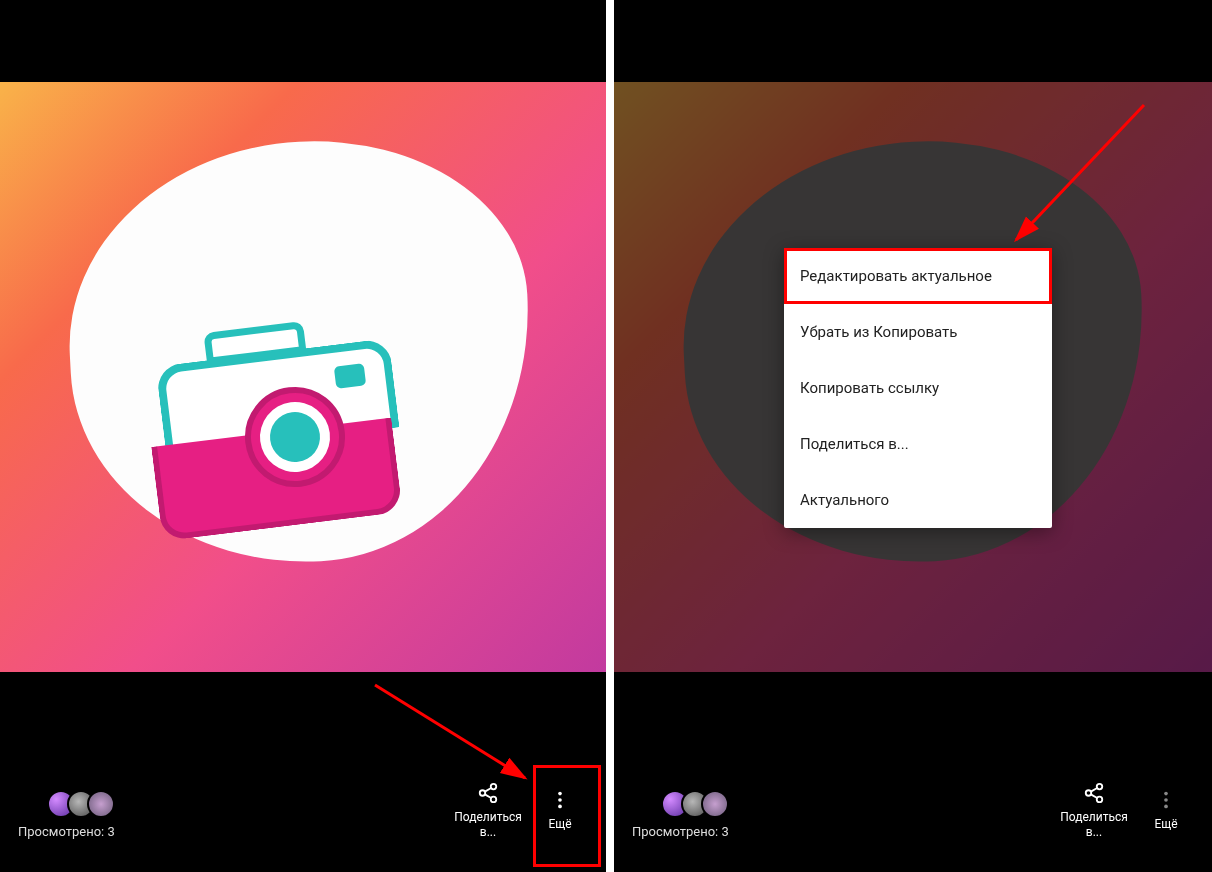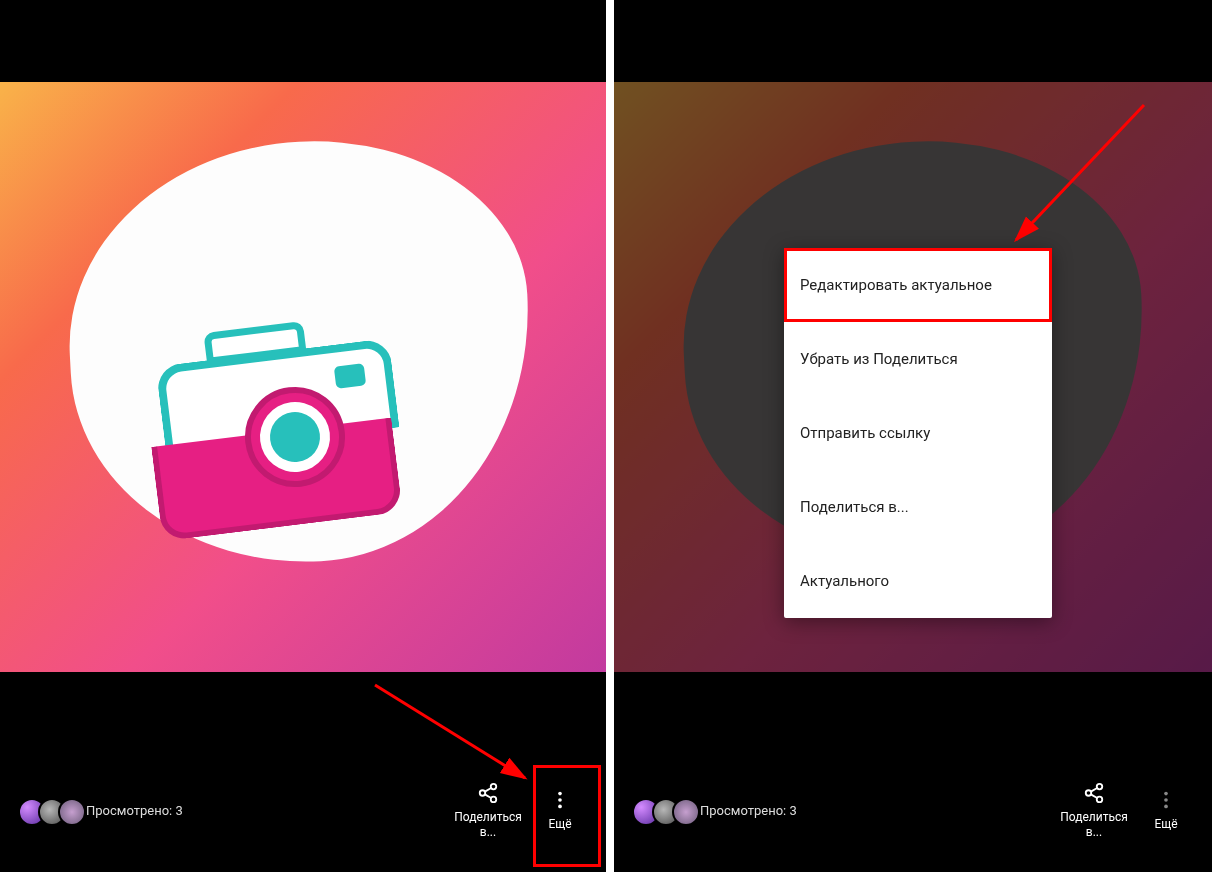--- a/index.html
+++ b/index.html
@@ -127,22 +127,22 @@
     width: 100%;
     height: 115px;
     background: #000;
     display: flex;
     align-items: center;
     padding: 0 10px 8px 10px;
     color: #fff;
   }
   .viewers {
     display: flex;
-    flex-direction: row;
-    align-items: center;
+    flex-direction: column;
+    align-items: flex-end;
     margin-left: 8px;
   }
   .avatar-stack {
     display: flex;
     margin-bottom: 6px;
     margin-top: 8px;
   }
   .avatar {
     width: 28px;
     height: 28px;
@@ -197,21 +197,21 @@
     position: absolute;
     top: 248px;
     left: 170px;
     width: 268px;
     background: #fff;
     border-radius: 2px;
     box-shadow: 0 4px 20px rgba(0,0,0,0.4);
     z-index: 10;
   }
   .menu-item {
-    padding: 28px 16px;
+    padding: 19px 16px;
     font-size: 15px;
     color: #222;
     cursor: pointer;
     border-bottom: none;
   }
   .menu-item.highlighted {
     outline: 3px solid #f00;
     outline-offset: -3px;
   }
 </style>
@@ -278,22 +278,22 @@
 </div>
 
 <div class="panel">
   <div class="top-black"></div>
   <div class="story-image dimmed">
     <div class="blob dimmed"></div>
   </div>
 
   <div class="menu">
     <div class="menu-item highlighted">Редактировать актуальное</div>
-    <div class="menu-item">Убрать из Поделиться</div>
-    <div class="menu-item">Отправить ссылку</div>
+    <div class="menu-item">Убрать из Копировать</div>
+    <div class="menu-item">Копировать ссылку</div>
     <div class="menu-item">Поделиться в...</div>
     <div class="menu-item">Актуального</div>
   </div>
 
   <div class="bottom-bar">
     <div class="viewers">
       <div class="avatar-stack">
         <div class="avatar av1"></div>
         <div class="avatar av2"></div>
         <div class="avatar av3"></div>

